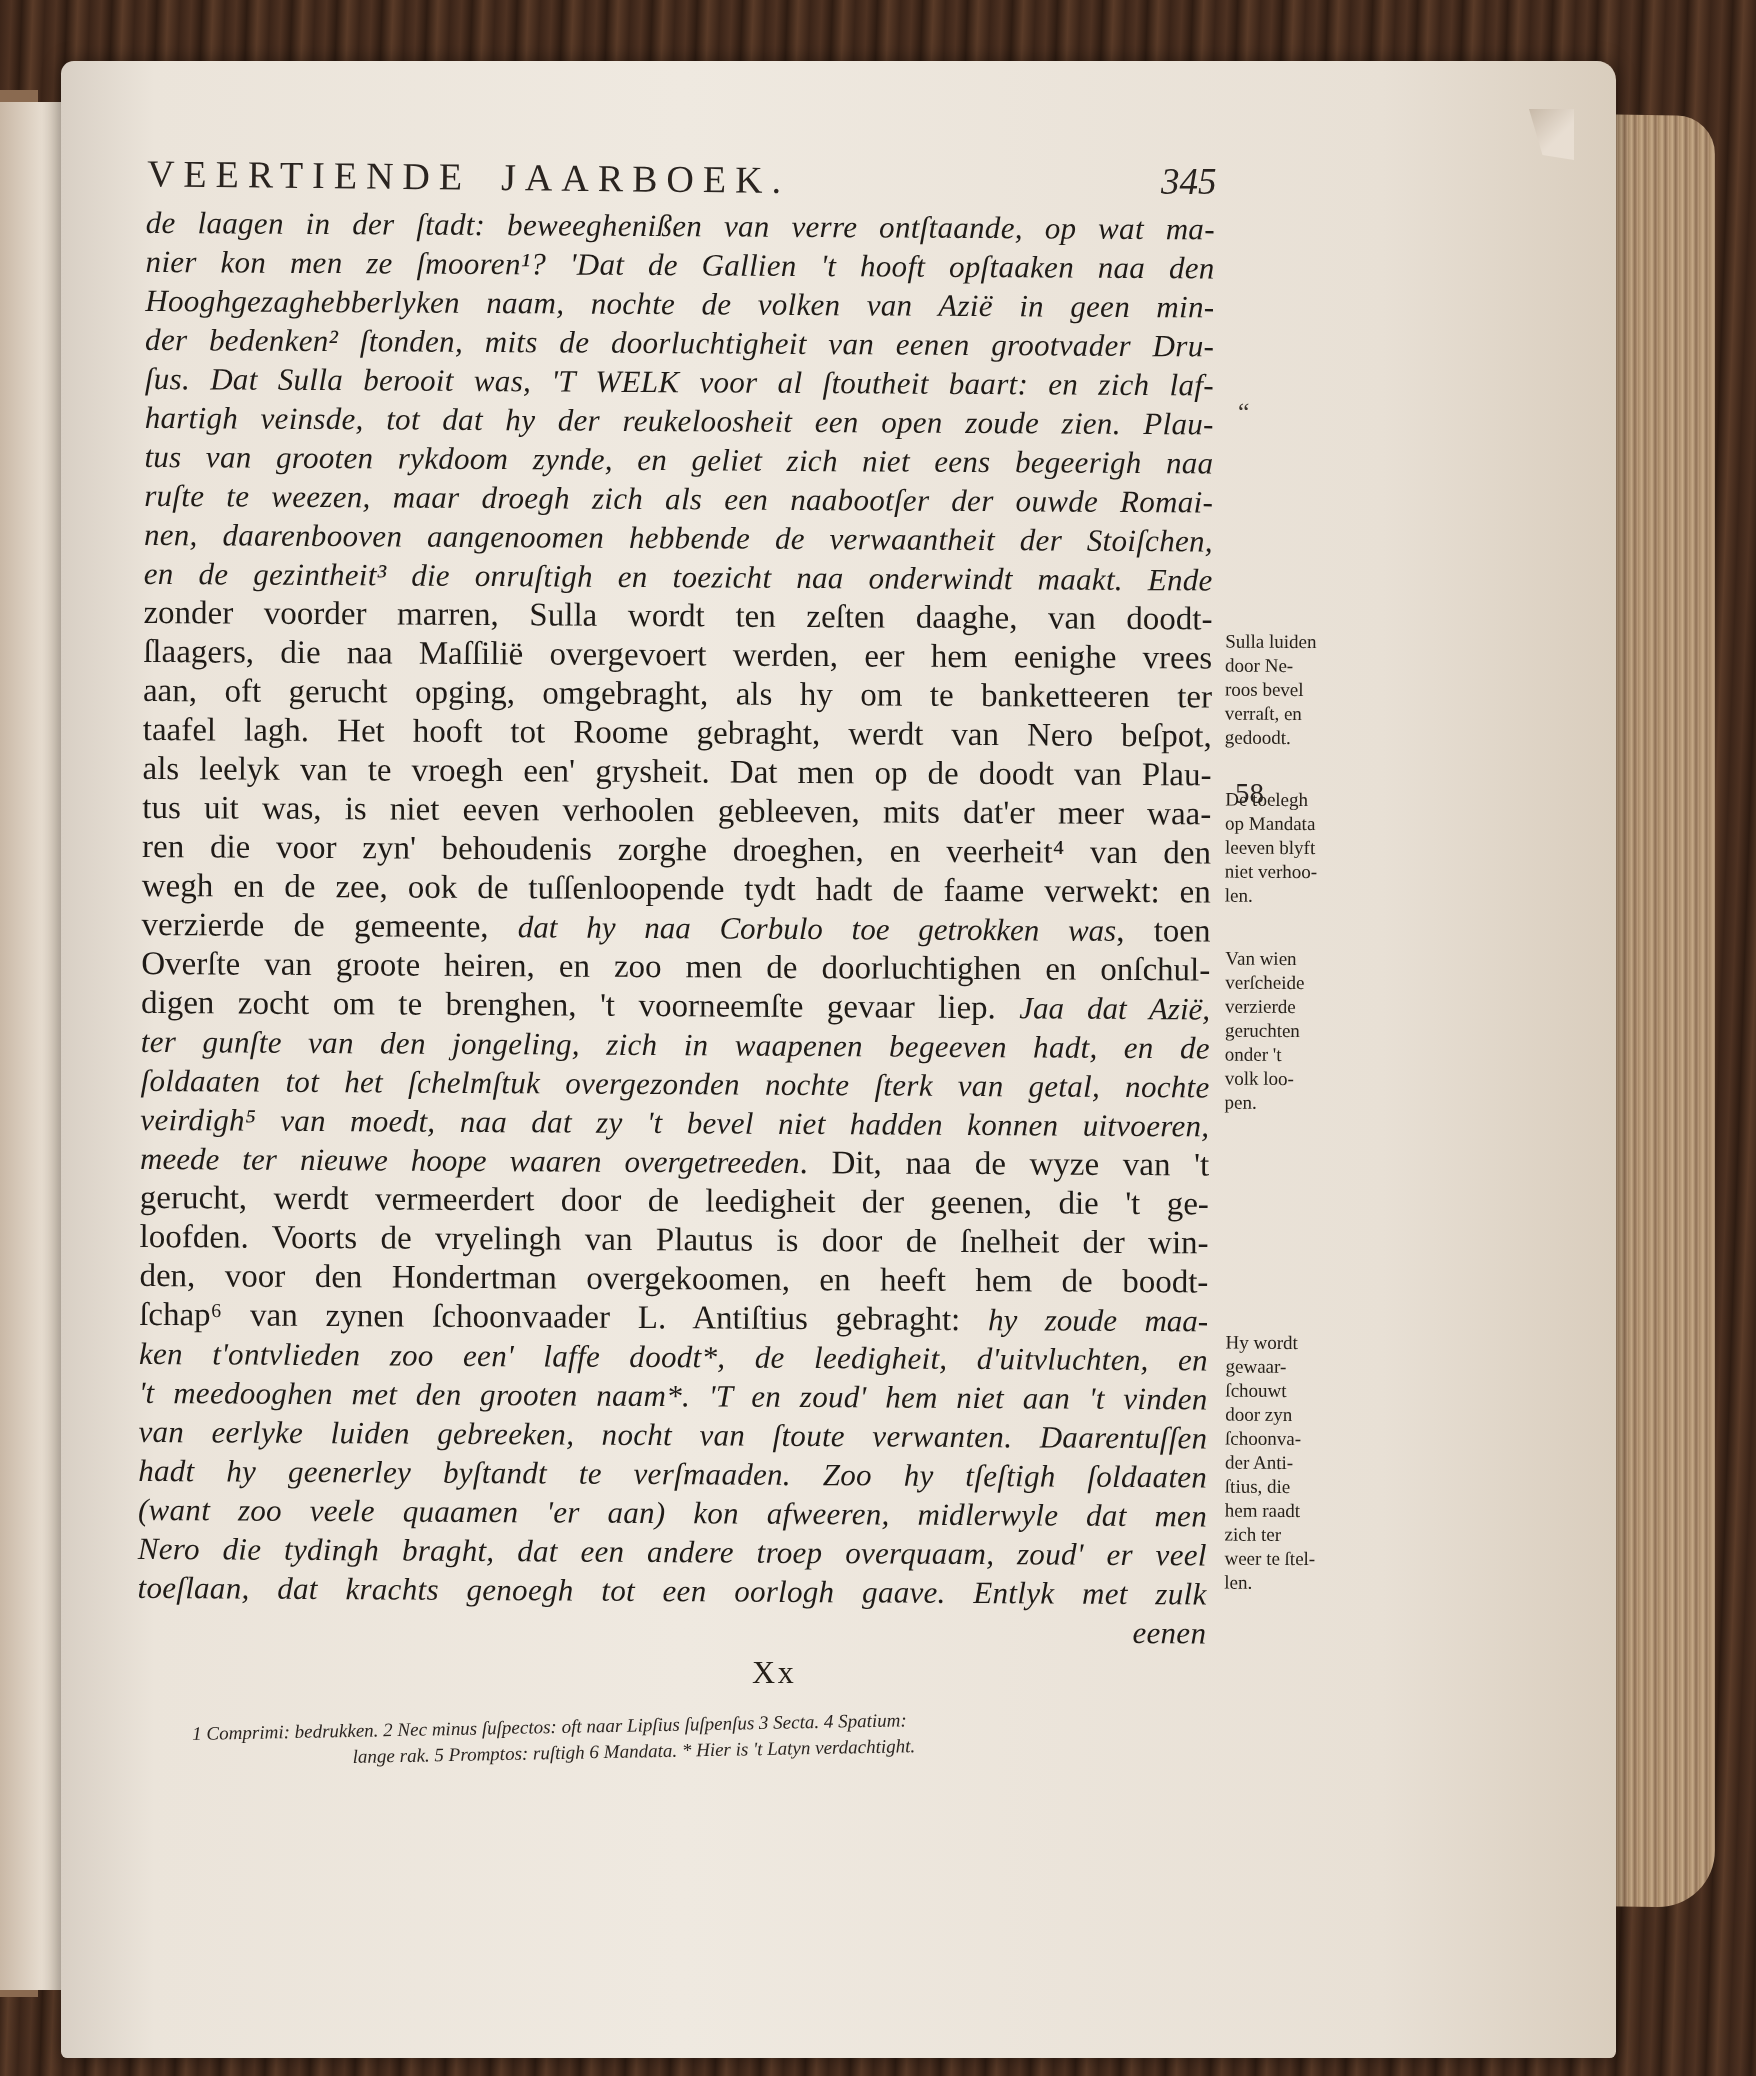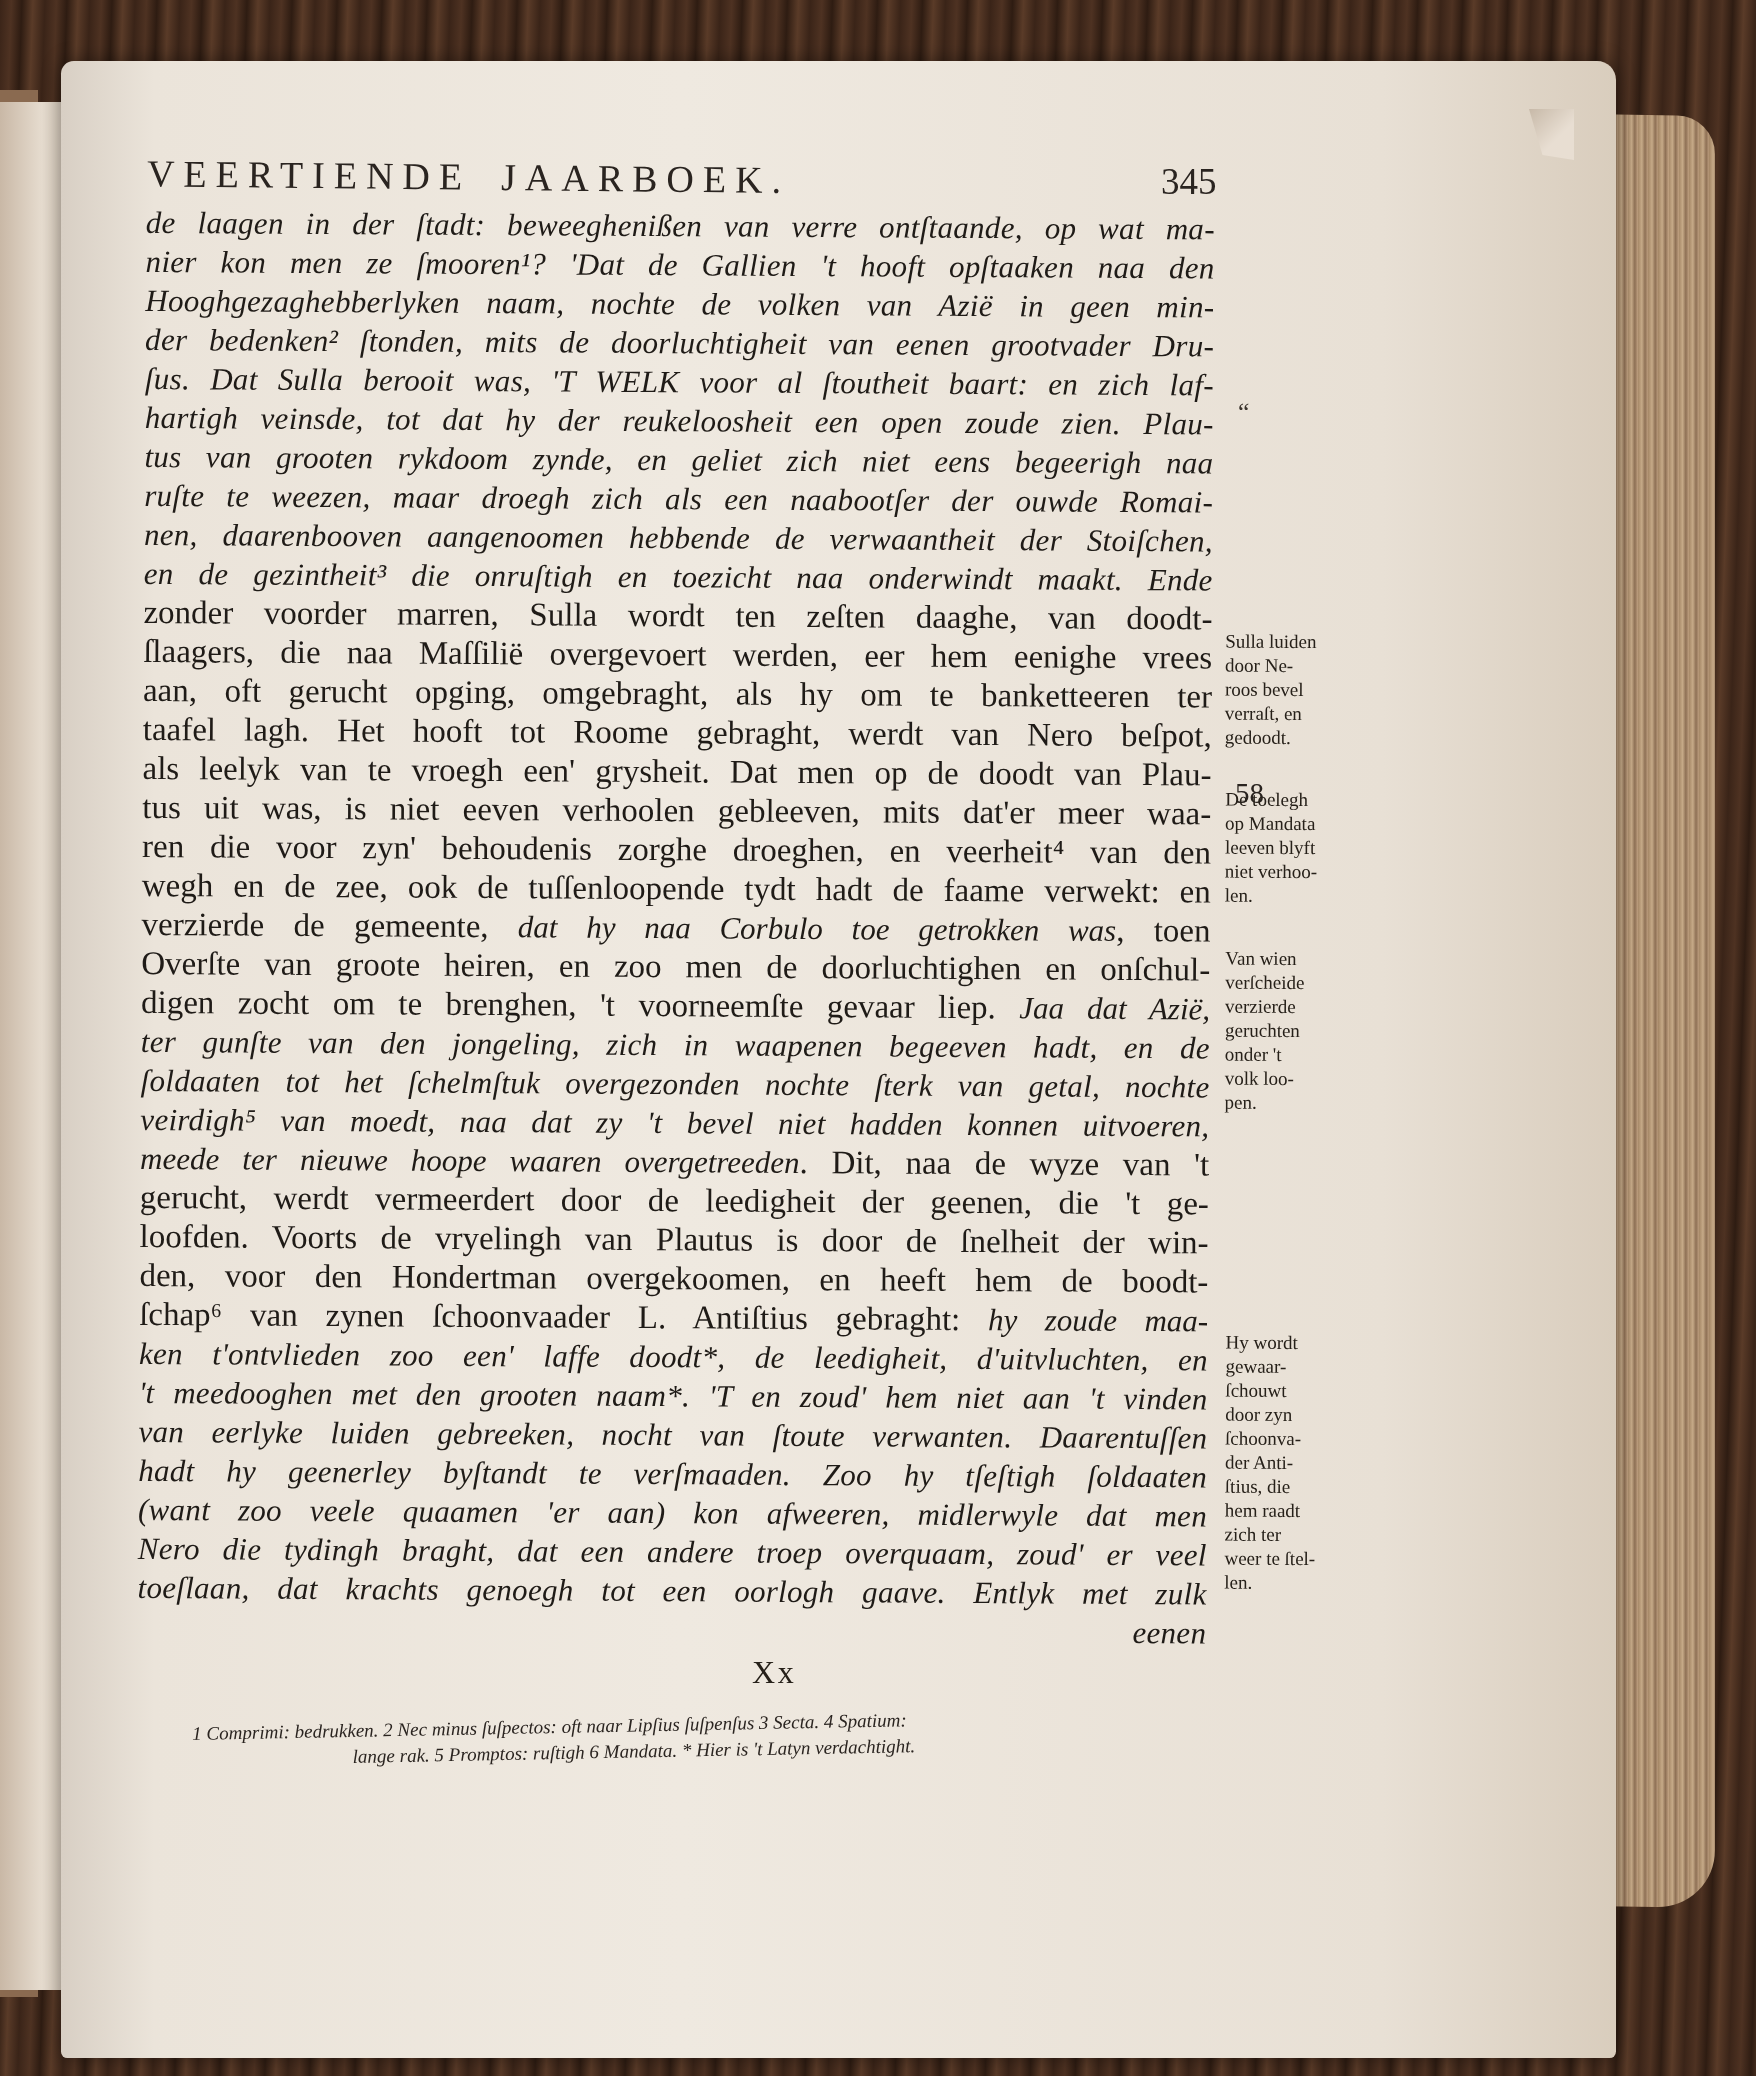--- a/index.html
+++ b/index.html
@@ -38,20 +38,21 @@
     position:absolute; color:#1e1a16; white-space:nowrap;
   }
   .running-head {
     position:absolute; left:147px; top:157px; width:1088px;
     font-size:38px; letter-spacing:9px; color:#2a2420;
     transform: rotate(0.6deg);
   }
   .running-head .w2 { margin-left:11.5px; }
   .page-number {
     position:absolute; left:1161px; top:160px; font-size:37px; color:#2a2420;
+    font-style: italic;
   }
   .body-lines {
     position:absolute; left:146px; top:203px; width:1069px;
     transform: rotate(0.35deg); transform-origin: left top;
   }
   .line {
     height:39px; line-height:39px; font-size:32px; color:#1f1b17;
     white-space:nowrap; overflow:visible; text-align:justify; text-align-last: justify;
   }
   .line.it { font-style:italic; font-size:31px; letter-spacing:0.3px; }

